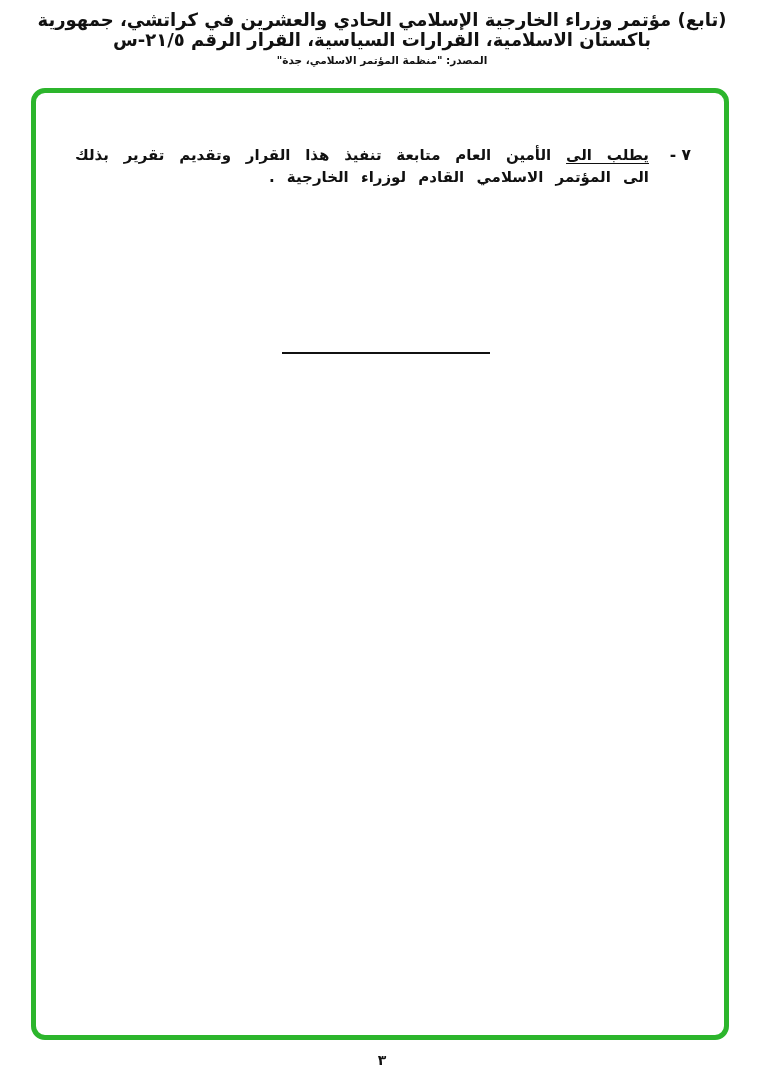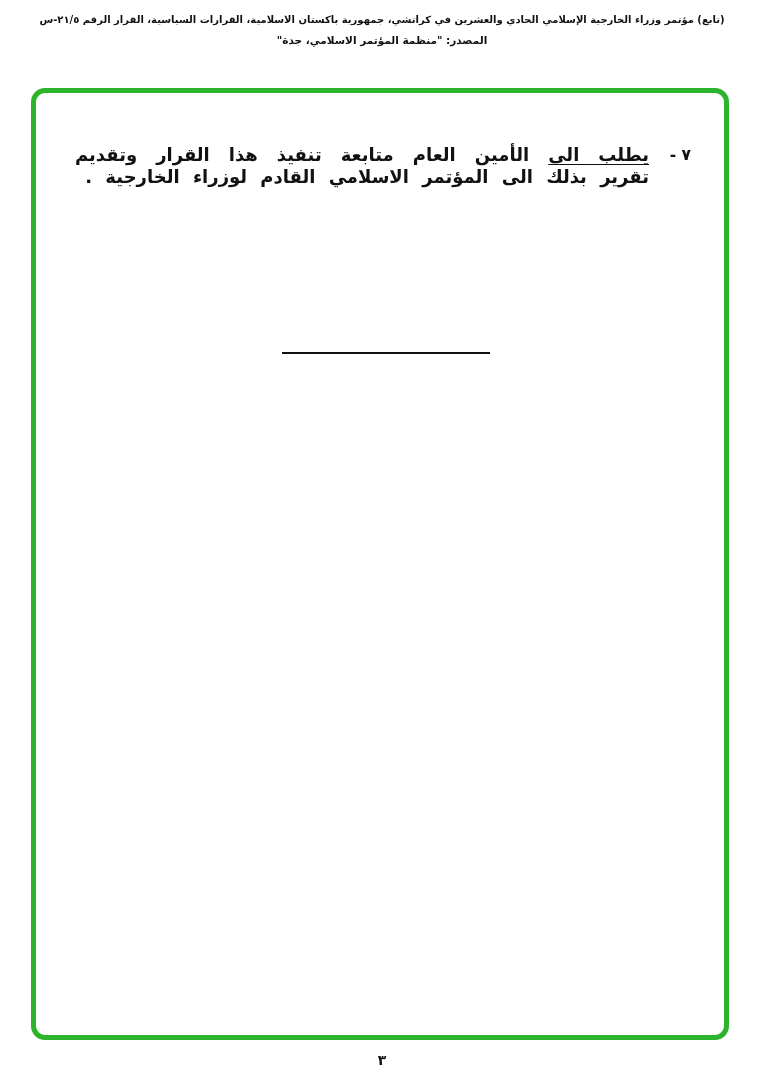--- a/index.html
+++ b/index.html
@@ -19,21 +19,21 @@
   
   .doc-header {
     position: absolute;
     top: 10px;
     left: 0;
     width: 100%;
     text-align: center;
     direction: rtl;
   }
   .doc-header .line1 {
-    font-size: 10px;
+    font-size: 18px;
     font-weight: bold;
     letter-spacing: 0;
     line-height: 20px;
     padding: 0 8px;
   }
   .doc-header .line2 {
     font-size: 10.5px;
     font-weight: bold;
     margin-top: 4px;
   }
@@ -76,21 +76,21 @@
   .item-marker {
     font-size: 15.5px;
     font-weight: bold;
     line-height: 22px;
     letter-spacing: 2px;
     flex: 0 0 42px;
     white-space: nowrap;
   }
   .item-text {
     flex: 1;
-    font-size: 18px;
+    font-size: 15px;
     font-weight: bold;
     line-height: 22px;
     text-align: justify;
     text-align-last: right;
     word-spacing: 7px;
     letter-spacing: 0.5px;
   }
   .underlined {
     text-decoration: underline;
     text-underline-offset: 3px;

